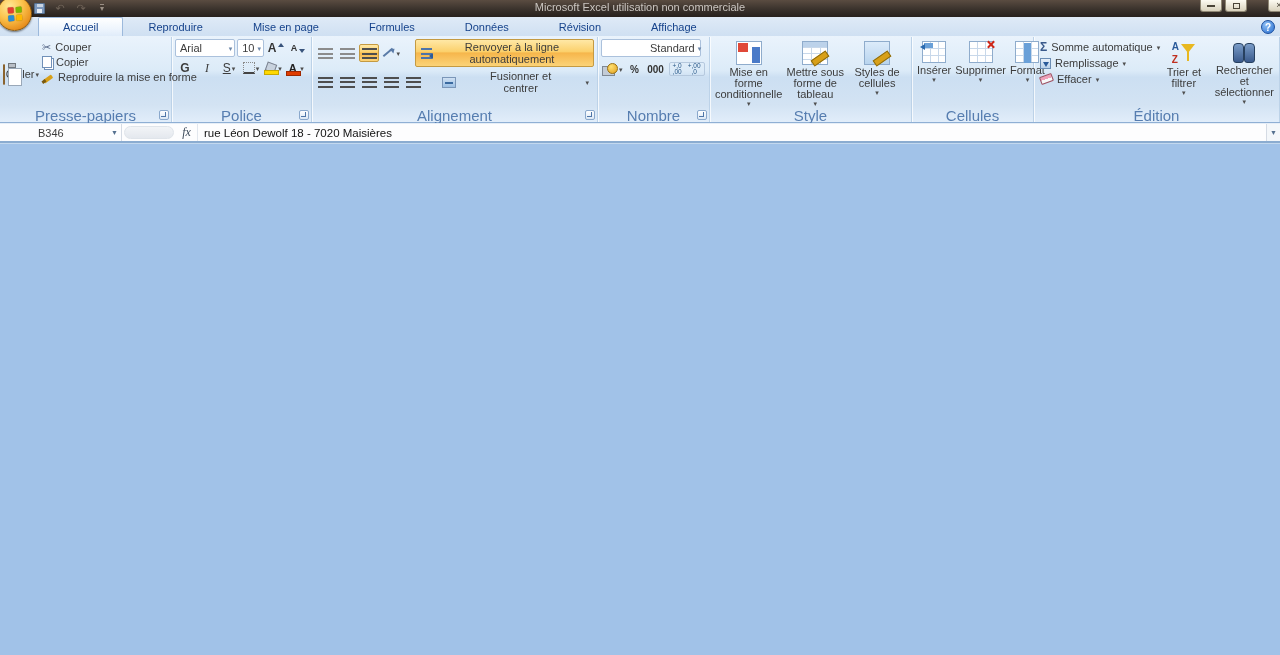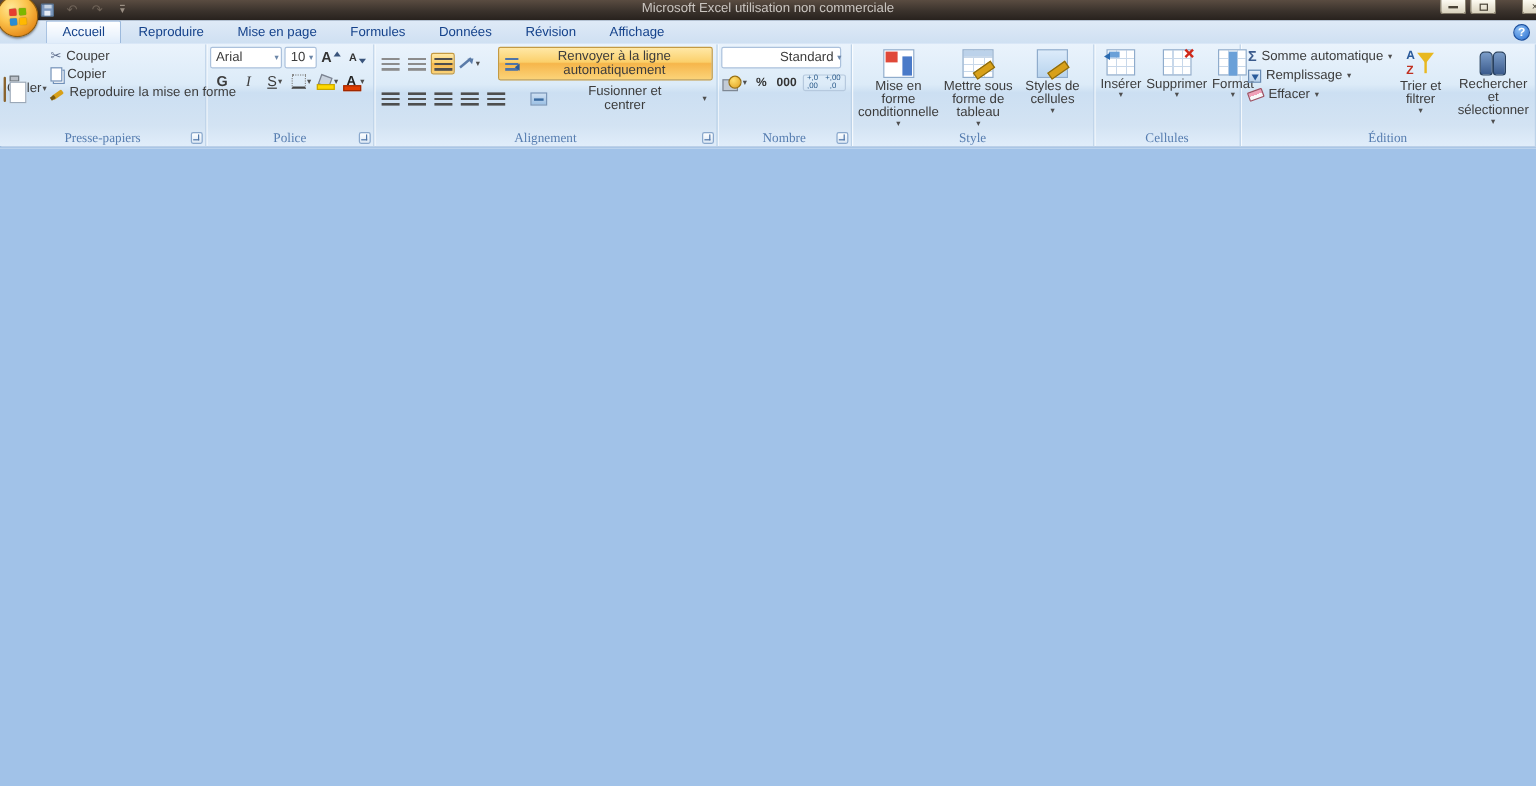--- a/index.html
+++ b/index.html
@@ -23,30 +23,30 @@
   .ic-min { width:8px; height:2px; background:#4a4437; }
   .ic-restore { width:7px; height:6px; border:1px solid #4a4437; background:transparent; }
   
   .orb { position:absolute; left:-3px; top:-4px; width:35px; height:35px; border-radius:50%; background:radial-gradient(circle at 35% 28%, #ffe896 0%, #fcc44d 40%, #e8901e 75%, #b35d0a 100%); border:1px solid #8a5a10; box-shadow:0 1px 2px rgba(0,0,0,.5); z-index:10; display:flex; align-items:center; justify-content:center; }
   .orb-logo { width:14px; height:14px; display:grid; grid-template-columns:1fr 1fr; grid-template-rows:1fr 1fr; gap:2px; transform:rotate(-4deg); }
   .orb-logo .q { border-radius:1px; box-shadow:0 0 1px rgba(0,0,0,.4); }
   .q1 { background:#e53e30; } .q2 { background:#7db700; } .q3 { background:#2a8dd4; } .q4 { background:#ffb900; }
 
   
   .tabrow { flex:0 0 19px; background:linear-gradient(180deg,#dfeaf7,#cfe0f2); display:flex; align-items:flex-end; padding-left:38px; position:relative; }
-  .tab { height:19px; padding:0 13px; display:flex; align-items:center; color:#15428b; border:1px solid transparent; border-bottom:none; border-radius:2px 2px 0 0; }
+  .tab { height:19px; padding:0 24px; display:flex; align-items:center; color:#15428b; border:1px solid transparent; border-bottom:none; border-radius:2px 2px 0 0; }
   .tab.active { background:linear-gradient(180deg,#ffffff 0%,#eef5fd 60%,#e0ecfa 100%); border-color:#9cb9dc; }
   .helpbtn { position:absolute; right:5px; bottom:2px; width:14px; height:14px; border-radius:50%; background:radial-gradient(circle at 35% 30%, #8fc0f5, #2a6fd0); border:1px solid #1b4f9e; color:#fff; font-size:10px; font-weight:bold; display:flex; align-items:center; justify-content:center; }
 
   
   .ribbon { flex:0 0 71px; background:linear-gradient(180deg,#eaf3fc 0%,#dcebf8 40%,#ccdff2 48%,#d3e3f3 80%,#e1edfa 100%); border-bottom:1px solid #8fafd4; display:flex; padding-top:1px; }
   .group { display:flex; flex-direction:column; position:relative; border-right:1px solid #bcd2e8; box-shadow:1px 0 0 rgba(255,255,255,.75); }
   .gc { flex:1; display:flex; padding:2px 3px 1px 3px; }
   .glabel-row { height:14px; position:relative; display:flex; align-items:center; justify-content:center; }
-  .glabel { color:#567db0; font-size:11px;font-family:Liberation Serif, serif; }
+  .glabel { color:#567db0; font-size:15px; }
   .launcher { position:absolute; right:2px; bottom:2px; width:10px; height:10px; border:1px solid #8aa8cc; border-radius:2px; background:linear-gradient(180deg,#fdfeff,#dce8f5); }
   .launcher::after { content:""; position:absolute; right:2px; bottom:2px; width:4px; height:4px; border-right:1px solid #4f76a8; border-bottom:1px solid #4f76a8; }
   .dda { font-size:7px; color:#4e4e4e; line-height:7px; }
   .smallbtn { display:flex; align-items:center; gap:4px; padding:1px 3px; border-radius:2px; white-space:nowrap; }
   .combo { background:#fff; border:1px solid #abc1dc; border-radius:2px; display:flex; align-items:center; height:18px; padding:0 2px 0 4px; }
   .combo .dda { margin-left:auto; padding-left:3px; color:#6b86a8; }
   .iconbtn { min-width:20px; height:18px; display:flex; align-items:center; justify-content:center; gap:1px; border-radius:2px; border:1px solid transparent; }
   .hl { background:linear-gradient(180deg,#ffe8a6 0%,#fbd06b 45%,#f6b64b 50%,#fbd378 100%); border:1px solid #c49a42 !important; }
 
   
@@ -466,16 +466,26 @@
           <span class="dda">▾</span>
         </div>
       </div>
       <div class="glabel-row">
         <span class="glabel">Édition</span>
       </div>
     </section>
 
   </div>
 
+  <div class="fbar">
+    <div class="namebox">
+      <span>B346</span>
+      <span class="nb-dd">▼</span>
+    </div>
+    <div class="fb-capsule"></div>
+    <div class="fx">fx</div>
+    <div class="fvalue">rue Léon Dewolf 18 - 7020 Maisières</div>
+    <div class="fexpand">▼</div>
+  </div>
 
   <div class="sheet"></div>
 
 </div>
 
 </body></html>

